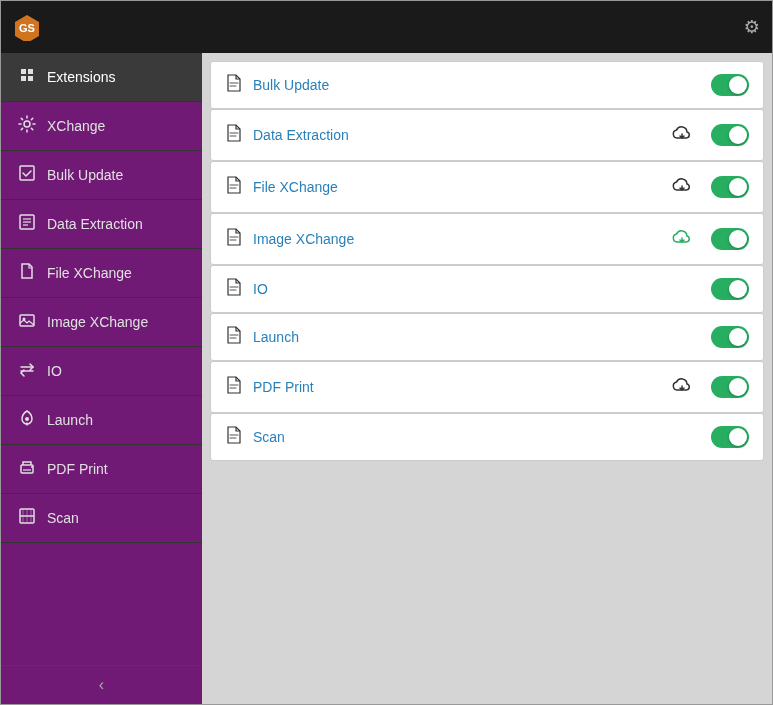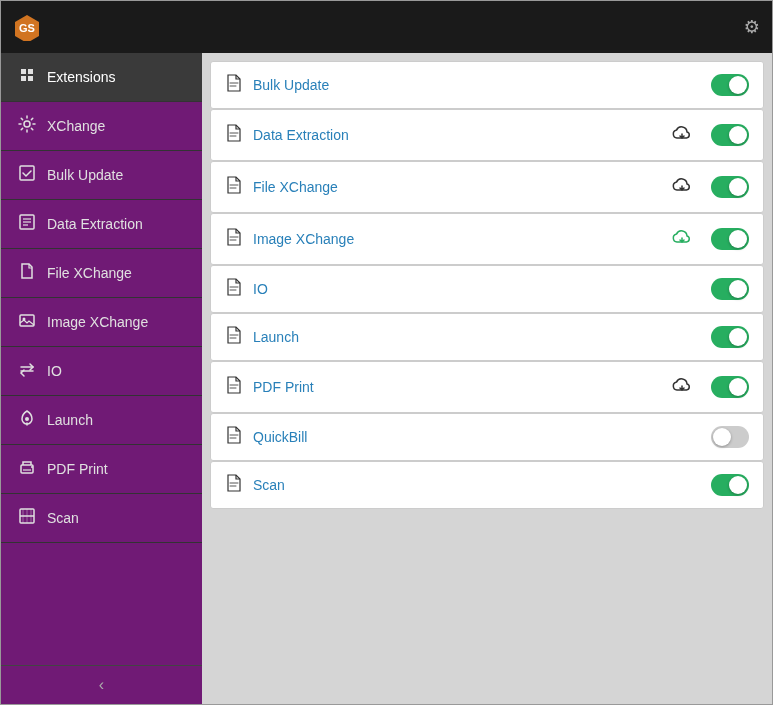--- a/index.html
+++ b/index.html
@@ -377,31 +377,20 @@
             <div class="toggle on">
               <div class="toggle-knob"></div>
             </div>
           </div>
           <div class="ext-row">
             <span class="ext-icon"><svg width="16" height="18" viewBox="0 0 16 18" fill="none">
     <path d="M2 1h8l4 4v12H2V1z" stroke="#333" stroke-width="1.2" fill="none"></path>
     <path d="M10 1v4h4" stroke="#333" stroke-width="1.2" fill="none"></path>
     <path d="M4 9h8M4 12h6" stroke="#555" stroke-width="1" stroke-linecap="round"></path>
   </svg></span>
-            <span class="ext-name">QuickBill</span>
-            <div class="toggle off">
-              <div class="toggle-knob"></div>
-            </div>
-          </div>
-          <div class="ext-row">
-            <span class="ext-icon"><svg width="16" height="18" viewBox="0 0 16 18" fill="none">
-    <path d="M2 1h8l4 4v12H2V1z" stroke="#333" stroke-width="1.2" fill="none"></path>
-    <path d="M10 1v4h4" stroke="#333" stroke-width="1.2" fill="none"></path>
-    <path d="M4 9h8M4 12h6" stroke="#555" stroke-width="1" stroke-linecap="round"></path>
-  </svg></span>
             <span class="ext-name">Scan</span>
             <div class="toggle on">
               <div class="toggle-knob"></div>
             </div>
           </div>
         </div>
     </div>
   </div>
 </div>
 

